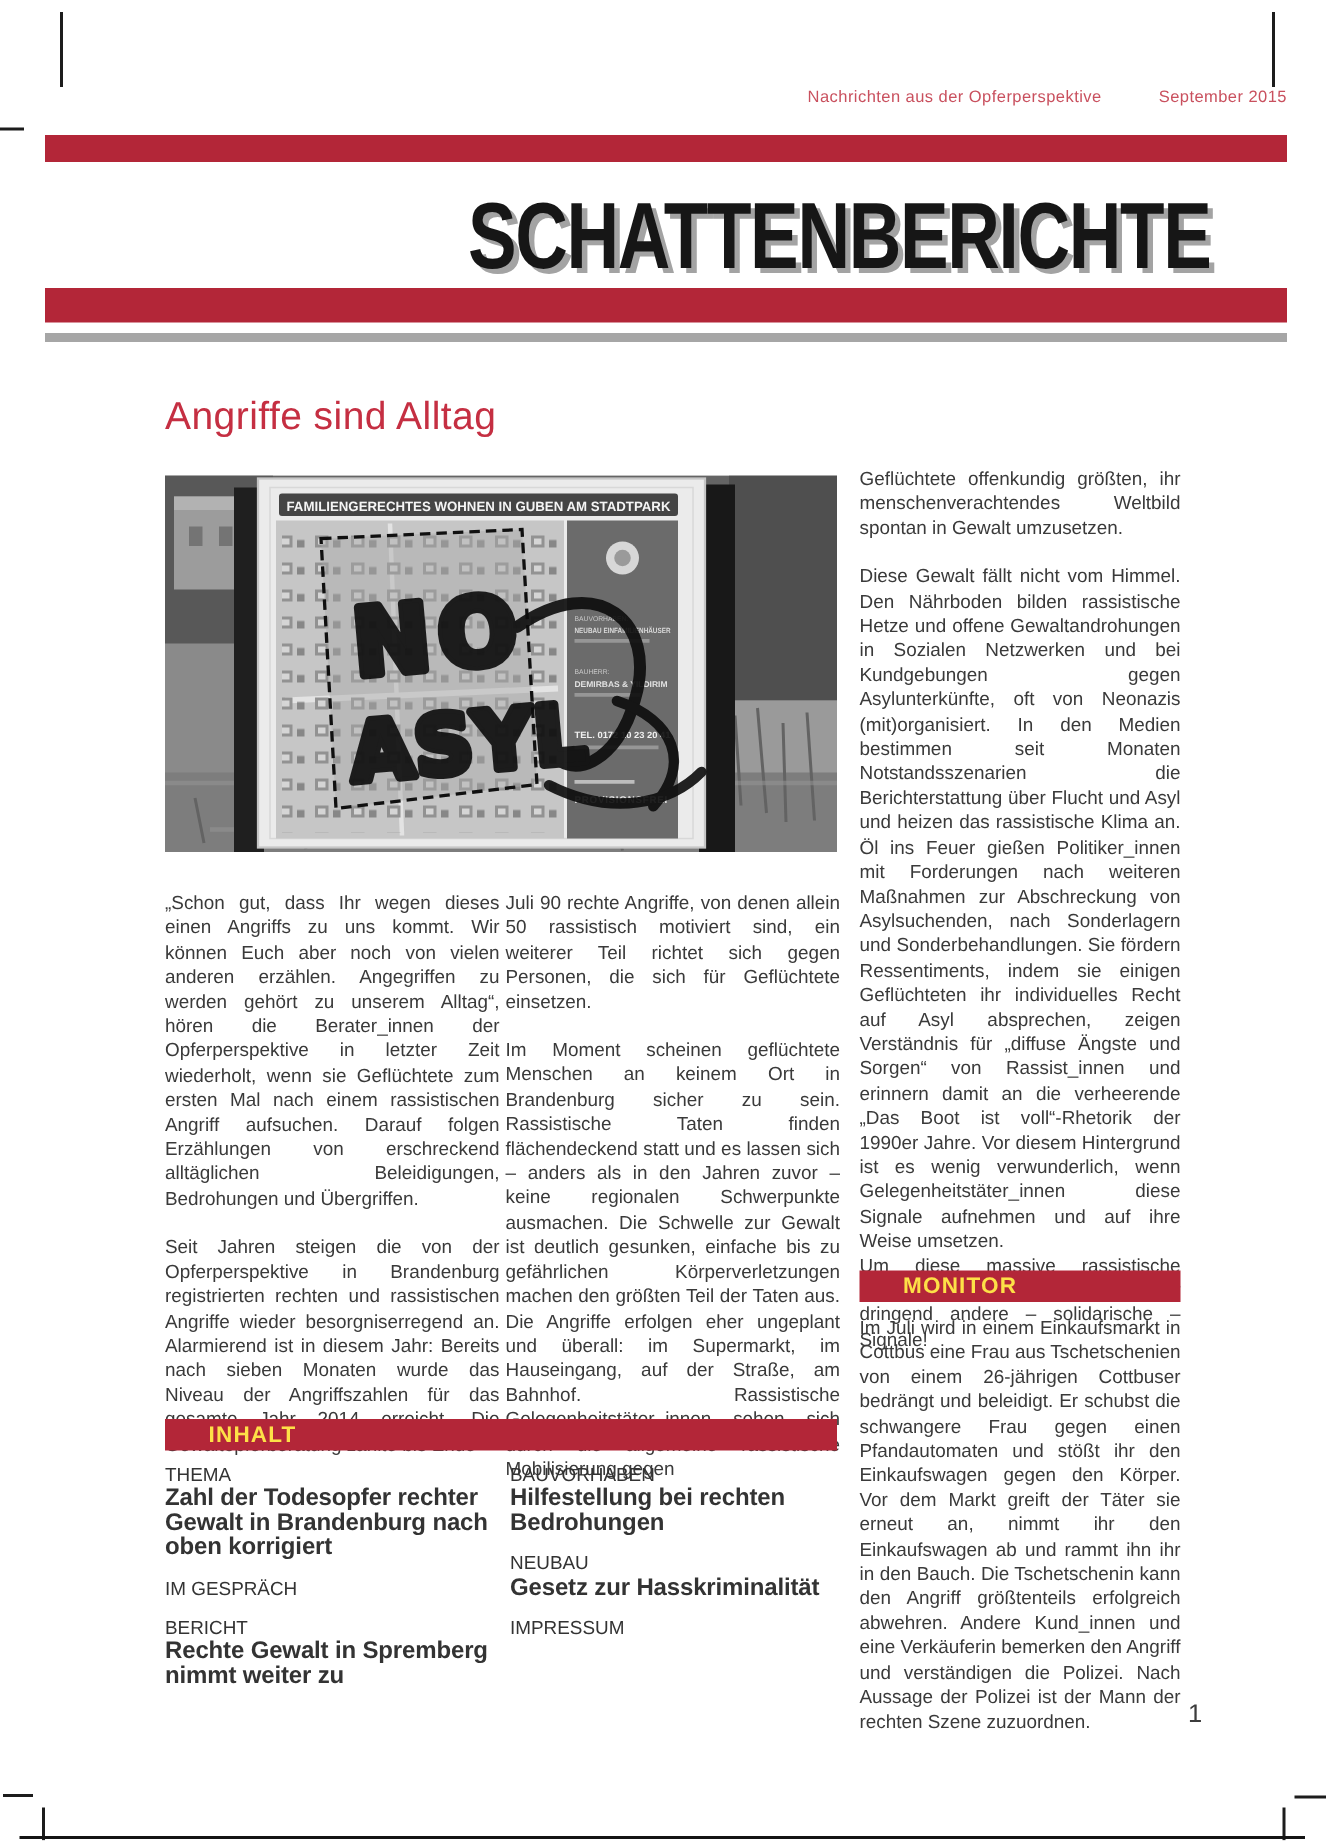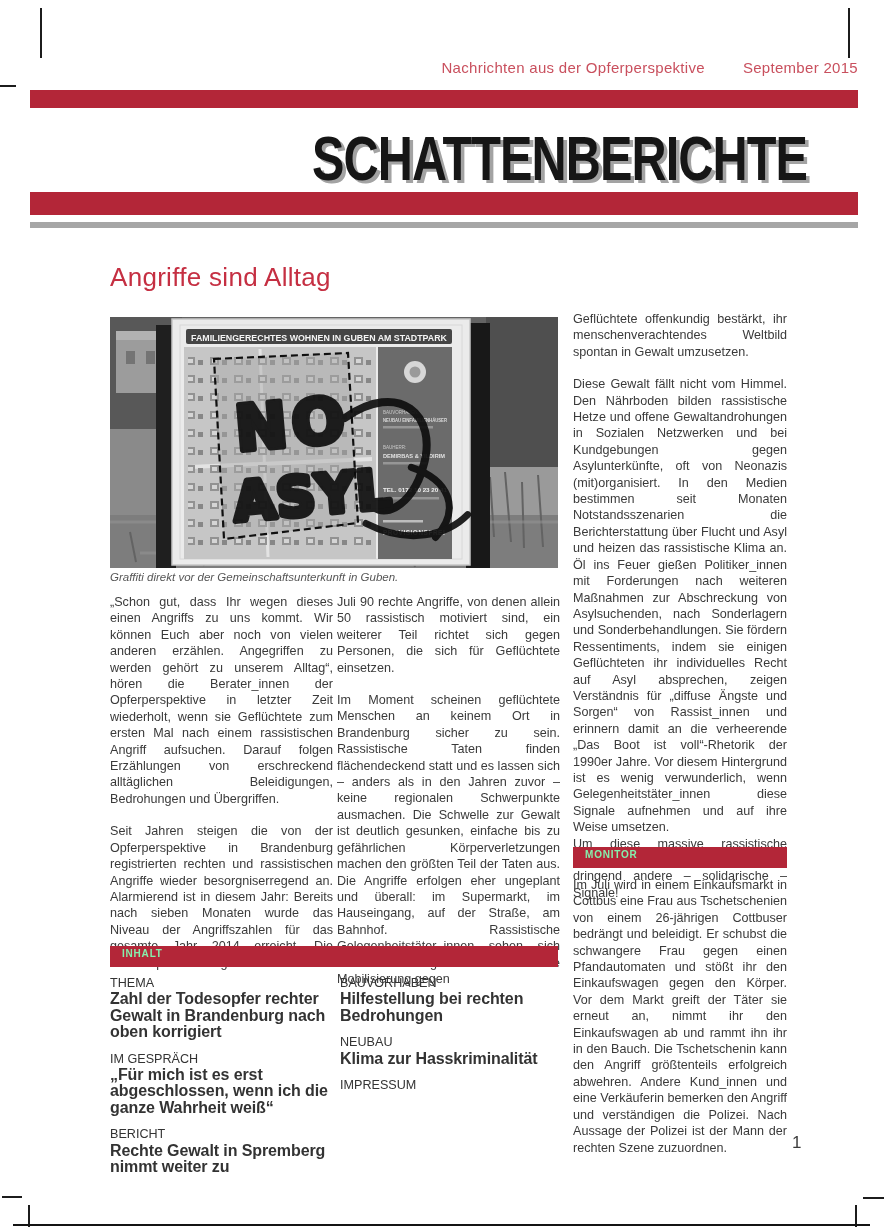--- a/index.html
+++ b/index.html
@@ -20,21 +20,21 @@
   .cm-bl-h { left:2px;  top:1196px; width:20px; height:2px;  }
   .cm-bl-v { left:28px; top:1205px; width:2px;  height:22px; }
   .cm-br-h { left:863px;top:1197px; width:21px; height:2px;  }
   .cm-br-v { left:855px;top:1205px; width:2px;  height:22px; }
   .bottom-edge { position:absolute; left:13px; top:1224px; width:857px; height:2px; background:#141414; }
 
   
   .header-line {
     position:absolute; top:59px; right:27px;
     display:flex; gap:38px;
-    font-size:15px; letter-spacing:0.3px;
+    font-size:11px; letter-spacing:0.3px;
     color:#c9505e; font-weight:400;
   }
 
   
   .bar-red { position:absolute; left:30px; width:828px; background:#b32638; }
   .mast-top { top:90px; height:18px; }
   .mast-bottom { top:192px; height:23px; }
   .gray-rule { position:absolute; left:30px; top:222px; width:828px; height:6px; background:#a6a6a6; }
   .logo-wrap { position:absolute; left:92px; top:114px; width:250px; height:78px; }
   .mast-title {
@@ -62,22 +62,22 @@
   }
   .col1 { left:110px; }
   .col2 { left:337px; }
   .col3 { left:573px; top:311px; width:214px; }
   .bp { margin:0 0 16px 0; }
   .bp.tight { margin-bottom:0; }
 
   
   .section-bar {
     position:absolute; height:21px; background:#b32638;
-    color:#86efac; font-weight:700; font-size:10px; letter-spacing:0.8px;
-    padding:2px 0 0 12px;
+    color:#fde047; font-weight:700; font-size:15px; letter-spacing:0.8px;
+    padding:2px 0 0 29px;
   }
   .inhalt-bar { left:110px; top:946px; width:448px; }
   .monitor-bar { left:573px; top:847px; width:214px; }
   .monitor-text {
     position:absolute; left:573px; top:877px; width:214px;
     font-size:12.6px; line-height:16.4px; color:#3a3a3a; text-align:justify;
   }
 
   
   .inhalt-col { position:absolute; top:975px; color:#333333; }
@@ -169,66 +169,64 @@
 
       <g opacity="0.9" transform="rotate(-5 190 140)">
         <path d="M 238 105 C 295 72 332 110 312 160 C 298 200 262 214 252 186" stroke="#0c0c0c" stroke-width="8" fill="none" stroke-linecap="round"></path>
         <path d="M 300 160 C 337 176 346 206 318 232" stroke="#0c0c0c" stroke-width="7" fill="none" stroke-linecap="round"></path>
         <path d="M 250 212 C 290 237 330 231 352 212" stroke="#0c0c0c" stroke-width="7" fill="none" stroke-linecap="round"></path>
         <text x="128" y="128" font-family="DejaVu Sans, sans-serif" font-size="62" font-weight="700" fill="#0c0c0c" stroke="#0c0c0c" stroke-width="6" paint-order="stroke" stroke-linejoin="round" letter-spacing="5">NO</text>
         <text x="120" y="198" font-family="DejaVu Sans, sans-serif" font-size="54" font-weight="700" fill="#0c0c0c" stroke="#0c0c0c" stroke-width="6" paint-order="stroke" stroke-linejoin="round" letter-spacing="1">ASYL</text>
       </g>
     </svg>
   </div>
-  <div class="caption">Graffiti direkt vor der Gemeinschaftsunterkunft in Guben.</div>
 
   <div class="col col1">
     <p class="bp">„Schon gut, dass Ihr wegen dieses einen Angriffs zu uns kommt. Wir können Euch aber noch von vielen anderen erzählen. Angegriffen zu werden gehört zu unserem Alltag“, hören die Berater_innen der Opferperspektive in letzter Zeit wiederholt, wenn sie Geflüchtete zum ersten Mal nach einem rassistischen Angriff aufsuchen. Darauf folgen Erzählungen von erschreckend alltäglichen Beleidigungen, Bedrohungen und Übergriffen.</p>
     <p class="bp">Seit Jahren steigen die von der Opferperspektive in Brandenburg registrierten rechten und rassistischen Angriffe wieder besorgniserregend an. Alarmierend ist in diesem Jahr: Bereits nach sieben Monaten wurde das Niveau der Angriffszahlen für das gesamte Jahr 2014 erreicht. Die Gewaltopferberatung zählte bis Ende</p>
   </div>
   <div class="col col2">
     <p class="bp">Juli 90 rechte Angriffe, von denen allein 50 rassistisch motiviert sind, ein weiterer Teil richtet sich gegen Personen, die sich für Geflüchtete einsetzen.</p>
     <p class="bp">Im Moment scheinen geflüchtete Menschen an keinem Ort in Brandenburg sicher zu sein. Rassistische Taten finden flächendeckend statt und es lassen sich – anders als in den Jahren zuvor – keine regionalen Schwerpunkte ausmachen. Die Schwelle zur Gewalt ist deutlich gesunken, einfache bis zu gefährlichen Körperverletzungen machen den größten Teil der Taten aus. Die Angriffe erfolgen eher ungeplant und überall: im Supermarkt, im Hauseingang, auf der Straße, am Bahnhof. Rassistische Gelegenheitstäter_innen sehen sich durch die allgemeine rassistische Mobilisierung gegen</p>
   </div>
   <div class="col col3">
-    <p class="bp">Geflüchtete offenkundig bestärkt, ihr menschenverachtendes Weltbild spontan in Gewalt umzusetzen.</p>
+    <p class="bp">Geflüchtete offenkundig größten, ihr menschenverachtendes Weltbild spontan in Gewalt umzusetzen.</p>
     <p class="bp tight">Diese Gewalt fällt nicht vom Himmel. Den Nährboden bilden rassistische Hetze und offene Gewaltandrohungen in Sozialen Netzwerken und bei Kundgebungen gegen Asylunterkünfte, oft von Neonazis (mit)organisiert. In den Medien bestimmen seit Monaten Notstandsszenarien die Berichterstattung über Flucht und Asyl und heizen das rassistische Klima an. Öl ins Feuer gießen Politiker_innen mit Forderungen nach weiteren Maßnahmen zur Abschreckung von Asylsuchenden, nach Sonderlagern und Sonderbehandlungen. Sie fördern Ressentiments, indem sie einigen Geflüchteten ihr individuelles Recht auf Asyl absprechen, zeigen Verständnis für „diffuse Ängste und Sorgen“ von Rassist_innen und erinnern damit an die verheerende „Das Boot ist voll“-Rhetorik der 1990er Jahre. Vor diesem Hintergrund ist es wenig verwunderlich, wenn Gelegenheitstäter_innen diese Signale aufnehmen und auf ihre Weise umsetzen.</p>
     <p class="bp tight">Um diese massive rassistische Gewalt zu stoppen, benötigen wir dringend andere – solidarische – Signale!</p>
   </div>
 
   <div class="section-bar monitor-bar">
     <span>MONITOR</span>
   </div>
   <div class="monitor-text">Im Juli wird in einem Einkaufsmarkt in Cottbus eine Frau aus Tschetschenien von einem 26-jährigen Cottbuser bedrängt und beleidigt. Er schubst die schwangere Frau gegen einen Pfandautomaten und stößt ihr den Einkaufswagen gegen den Körper. Vor dem Markt greift der Täter sie erneut an, nimmt ihr den Einkaufswagen ab und rammt ihn ihr in den Bauch. Die Tschetschenin kann den Angriff größtenteils erfolgreich abwehren. Andere Kund_innen und eine Verkäuferin bemerken den Angriff und verständigen die Polizei. Nach Aussage der Polizei ist der Mann der rechten Szene zuzuordnen.</div>
 
   <div class="section-bar inhalt-bar">
     <span>INHALT</span>
   </div>
   <div class="inhalt-col inhalt-left">
     <div class="toc-entry">
       <div class="toc-label">THEMA</div>
       <div class="toc-title">Zahl der Todesopfer rechter Gewalt in Brandenburg nach oben korrigiert</div>
     </div>
     <div class="toc-entry">
       <div class="toc-label">IM GESPRÄCH</div>
-      <div class="toc-title">„Für mich ist es erst abgeschlossen, wenn ich die ganze Wahrheit weiß“</div>
     </div>
     <div class="toc-entry">
       <div class="toc-label">BERICHT</div>
       <div class="toc-title">Rechte Gewalt in Spremberg nimmt weiter zu</div>
     </div>
   </div>
   <div class="inhalt-col inhalt-right">
     <div class="toc-entry">
       <div class="toc-label">BAUVORHABEN</div>
       <div class="toc-title">Hilfestellung bei rechten Bedrohungen</div>
     </div>
     <div class="toc-entry">
       <div class="toc-label">NEUBAU</div>
-      <div class="toc-title">Klima zur Hasskriminalität</div>
+      <div class="toc-title">Gesetz zur Hasskriminalität</div>
     </div>
     <div class="toc-entry">
       <div class="toc-label">IMPRESSUM</div>
       <div class="toc-title"></div>
     </div>
   </div>
 
   <div class="page-number">1</div>
 </div>
 

